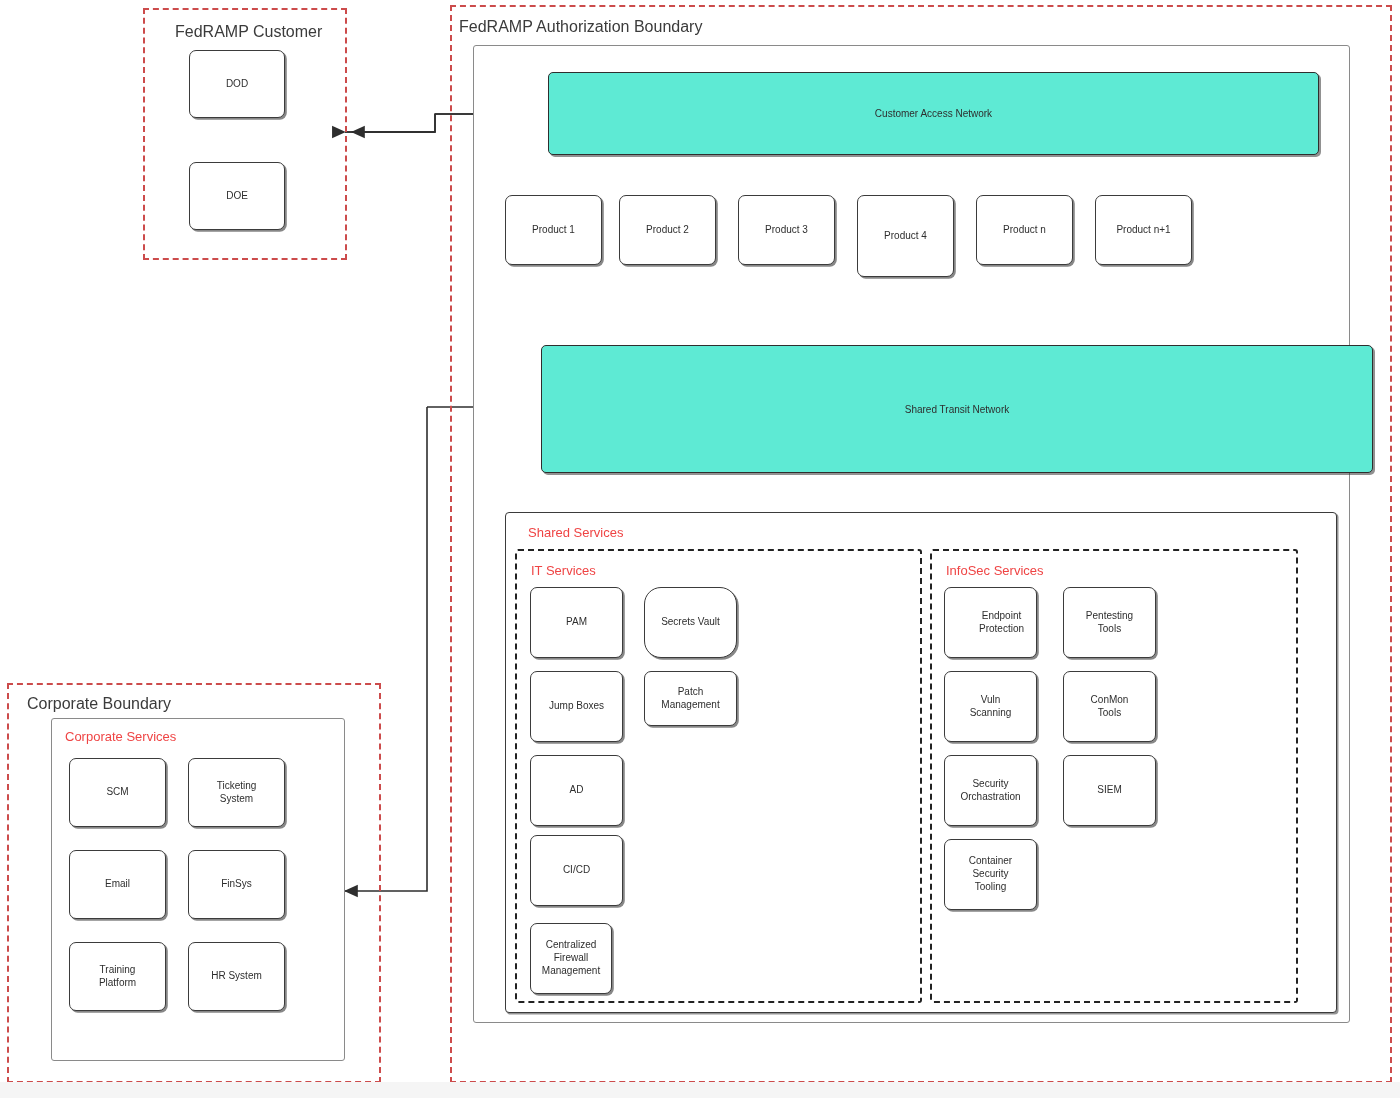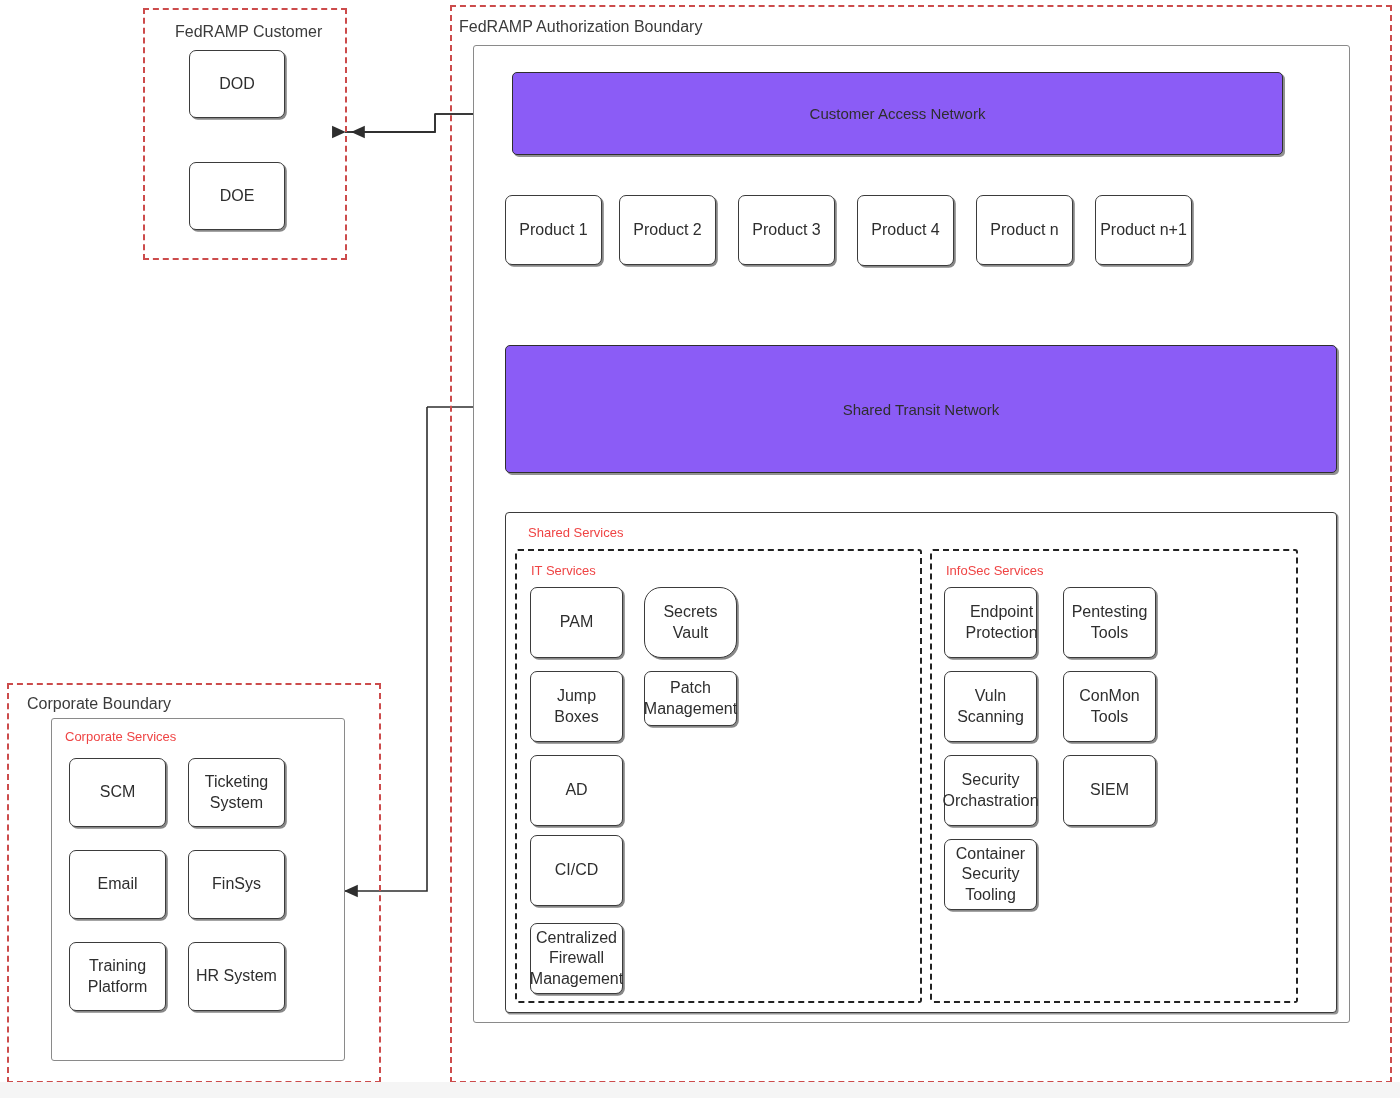--- a/index.html
+++ b/index.html
@@ -70,41 +70,42 @@
     position: absolute;
     box-sizing: border-box;
     border: 1.6px solid #3b3b3b;
     border-radius: 7px;
     background: #ffffff;
     box-shadow: 1.8px 1.8px 0 rgba(55,55,55,0.6);
     display: flex;
     align-items: center;
     justify-content: center;
     text-align: center;
-    font-size: 16px;
+    font-size: 10px;
     color: #2e2e2e;
     line-height: 1.28;
     padding: 2px;
   }
   .node-label {
     display: block;
     white-space: pre-line;
   }
   .band {
     position: absolute;
     box-sizing: border-box;
     border: 1.8px solid #2e2e2e;
     border-radius: 5px;
-    background: #8b5cf6;
+    background: #5eead4;
     box-shadow: 2px 2px 0 rgba(55,55,55,0.55);
     display: flex;
     align-items: center;
     justify-content: center;
-    font-size: 15px;
+    font-size: 10px;
     color: #2e2e2e;
+    margin-left: 36px;
   }
   
   #wires {
     position: absolute;
     left: 0;
     top: 0;
     width: 1400px;
     height: 1098px;
     pointer-events: none;
   }
@@ -185,21 +186,21 @@
 
   <div class="node" style="left:505px; top:195px; width:97px; height:70px;">
     <span class="node-label">Product 1</span>
   </div>
   <div class="node" style="left:619px; top:195px; width:97px; height:70px;">
     <span class="node-label">Product 2</span>
   </div>
   <div class="node" style="left:738px; top:195px; width:97px; height:70px;">
     <span class="node-label">Product 3</span>
   </div>
-  <div class="node" style="left:857px; top:195px; width:97px; height:71px;">
+  <div class="node" style="left:857px; top:195px; width:97px; height:82px;">
     <span class="node-label">Product 4</span>
   </div>
   <div class="node" style="left:976px; top:195px; width:97px; height:70px;">
     <span class="node-label">Product n</span>
   </div>
   <div class="node" style="left:1095px; top:195px; width:97px; height:70px;">
     <span class="node-label">Product n+1</span>
   </div>
 
   <div class="band" style="left:505px; top:345px; width:832px; height:128px;">
@@ -224,21 +225,21 @@
   <div class="node" style="left:644px; top:671px; width:93px; height:55px;">
     <span class="node-label">Patch
 Management</span>
   </div>
   <div class="node" style="left:530px; top:755px; width:93px; height:71px;">
     <span class="node-label">AD</span>
   </div>
   <div class="node" style="left:530px; top:835px; width:93px; height:71px;">
     <span class="node-label">CI/CD</span>
   </div>
-  <div class="node" style="left:530px; top:923px; width:93px; height:71px;">
+  <div class="node" style="left:530px; top:923px; width:82px; height:71px;">
     <span class="node-label">Centralized
 Firewall
 Management</span>
   </div>
 
   <div class="dashed-group" style="left:930px; top:549px; width:368px; height:454px;"></div>
   <div class="group-label" style="left:946px; top:563px;">InfoSec Services</div>
 
   <div class="node" style="left:944px; top:587px; width:93px; height:71px;padding-left:24px;">
     <span class="node-label">Endpoint

